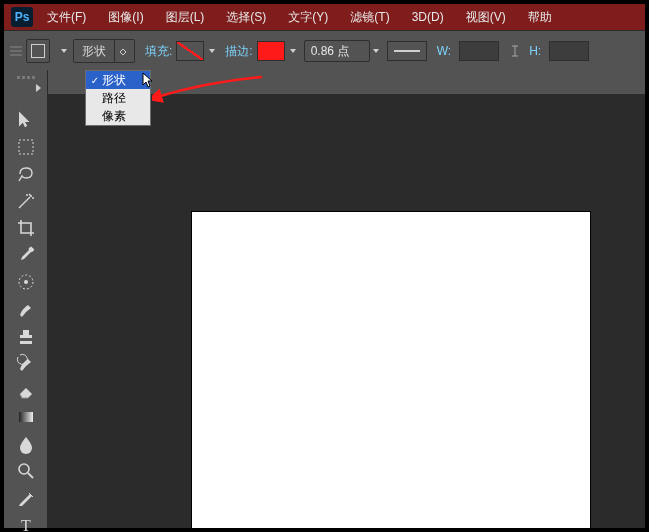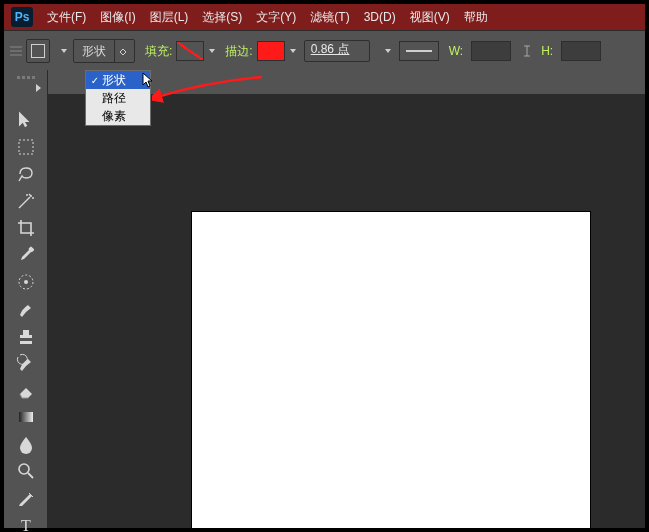--- a/index.html
+++ b/index.html
@@ -1,38 +1,38 @@
 <!DOCTYPE html>
 <html><head>
 <meta charset="utf-8">
 <style>
   html,body{margin:0;padding:0;background:#fff;font-family:"Microsoft YaHei",Arial,sans-serif;}
   .frame{box-sizing:border-box;width:649px;height:532px;border:4px solid #000;position:relative;background:#535353;}
   
   .menubar{height:26px;background:#7f1d1d;display:flex;align-items:center;color:#e8e8e8;font-size:12px;border-bottom:1px solid #2a2a2a;}
   .ps-logo{width:24px;height:20px;margin:0 6px 0 6px;display:flex;align-items:center;justify-content:center;}
   .ps-logo svg{display:block;}
-  .menu-items{display:flex;gap:0;}
+  .menu-items{display:flex;gap:8px;}
   .menu-item{padding:0 7px;line-height:26px;white-space:nowrap;}
   
   .optionbar{height:40px;background:#535353;display:flex;align-items:center;color:#d8d8d8;font-size:12px;border-bottom:1px solid #2a2a2a;position:relative;}
   .optionbar .grip{width:12px;display:flex;flex-direction:column;gap:2px;margin:0 4px 0 6px;}
   .optionbar .grip span{height:2px;background:#6d6d6d;}
   .tool-ind{width:22px;height:22px;border:1px solid #2e2e2e;display:flex;align-items:center;justify-content:center;margin-right:8px;background:#535353;border-radius:2px;}
   .tool-ind-inner{width:12px;height:12px;border:1px solid #cfcfcf;}
   .tiny-tri{width:0;height:0;border-left:3px solid transparent;border-right:3px solid transparent;border-top:4px solid #cfcfcf;margin-left:3px;margin-right:6px;}
   .combo{display:flex;align-items:center;height:22px;border:1px solid #2e2e2e;background:#535353;border-radius:2px;margin-right:10px;}
   .combo .combo-text{padding:0 8px;}
   .combo .combo-btn{width:16px;height:100%;display:flex;align-items:center;justify-content:center;border-left:1px solid #2e2e2e;}
-  .lbl{margin-right:4px;color:#bef264;}
+  .lbl{margin-right:4px;color:#7dd3fc;}
   .swatch{width:26px;height:18px;border:1px solid #2e2e2e;margin-right:2px;position:relative;}
   .swatch.no-fill::after{content:"";position:absolute;left:0;top:0;right:0;bottom:0;background:
      linear-gradient(to top right,transparent 46%,#ff1b1b 46%,#ff1b1b 54%,transparent 54%);}
   .swatch.red{background:#ff1a1a;}
-  .ptbox{width:52px;height:20px;border:1px solid #2e2e2e;background:#535353;color:#e8e8e8;display:flex;padding:0 6px;border-radius:2px;margin-left:4px;margin-right:12px;text-decoration:underline;}
+  .ptbox{width:52px;height:20px;border:1px solid #2e2e2e;background:#535353;color:#e8e8e8;display:flex;align-items:center;padding:0 6px;border-radius:2px;margin-left:4px;margin-right:0;}
   .dashswatch{width:38px;height:18px;border:1px solid #2e2e2e;background:#535353;display:flex;align-items:center;justify-content:center;margin-right:10px;}
   .dashswatch .line{width:26px;height:0;border-top:2px solid #cfcfcf;}
   .whbox{width:38px;height:18px;border:1px solid #2e2e2e;background:#3d3d3d;margin-left:4px;margin-right:10px;}
   
   .dropdown{position:absolute;left:81px;top:66px;width:64px;background:#e8e8e8;border:1px solid #6d6d6d;z-index:20;font-size:12px;color:#000;}
   .dropdown .dd-item{display:flex;align-items:center;height:18px;padding:0 6px 0 4px;position:relative;}
   .dropdown .dd-item.selected{background:#2a62c9;color:#fff;}
   .dd-check{width:10px;text-align:center;font-size:10px;margin-right:2px;}
   .cursor{position:absolute;right:-6px;top:1px;pointer-events:none;}
   

